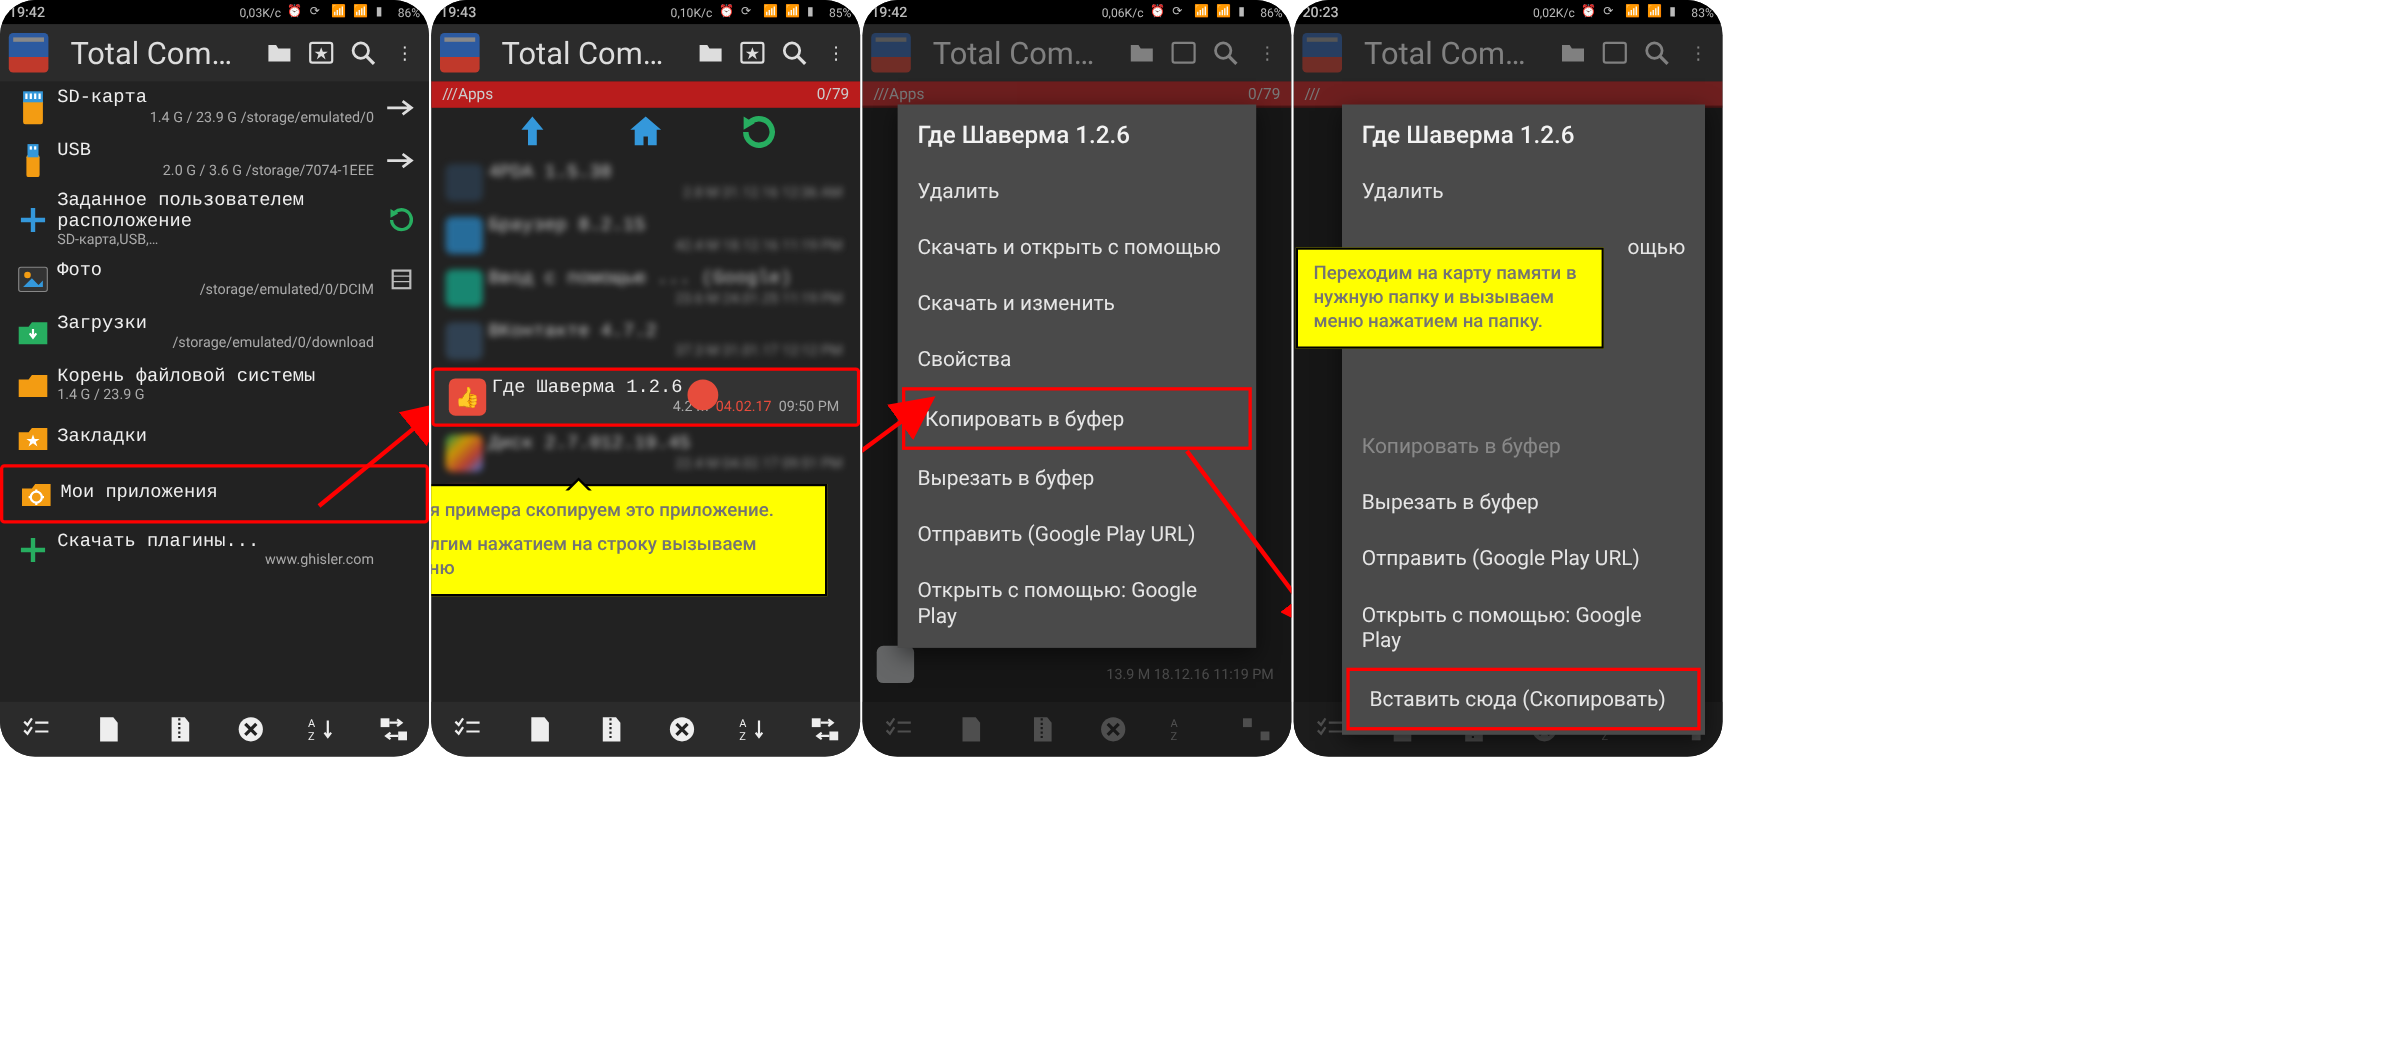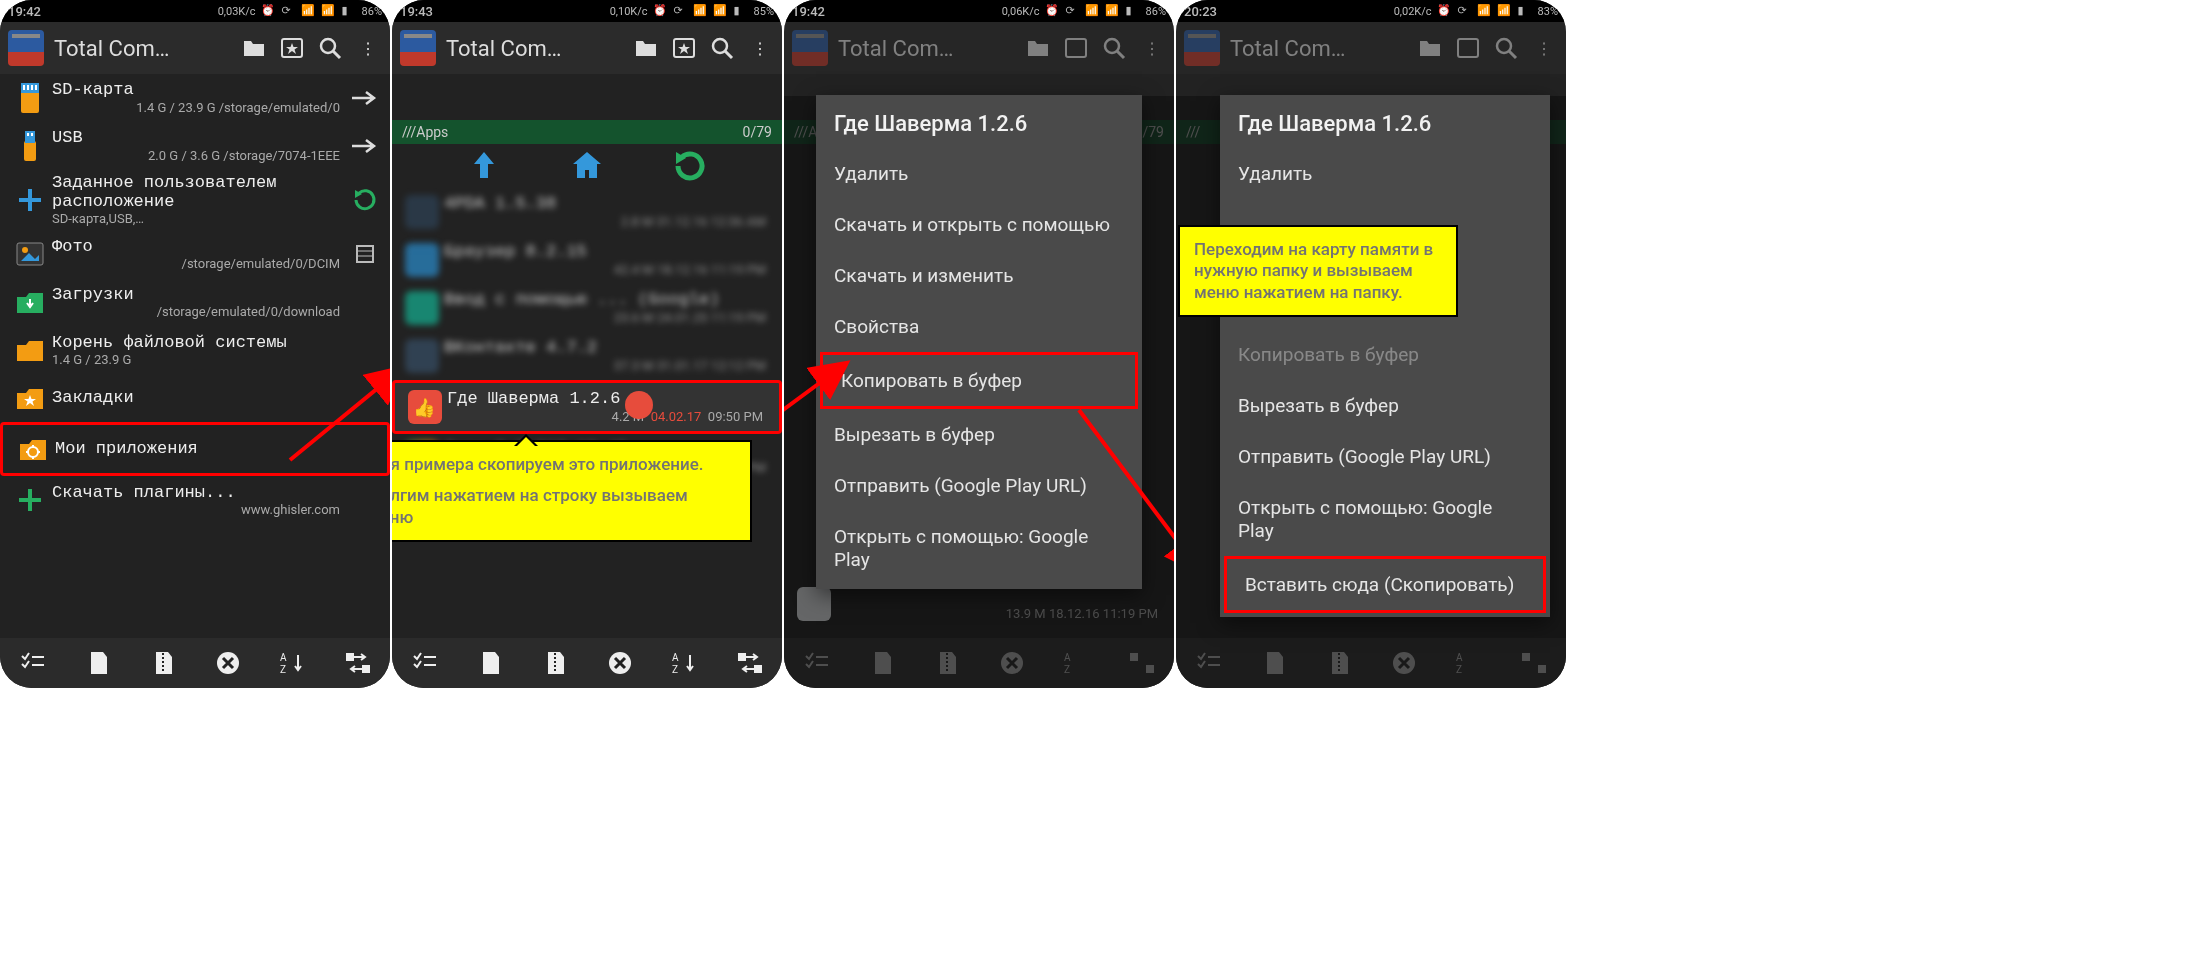--- a/index.html
+++ b/index.html
@@ -53,42 +53,42 @@
     position: relative;
   }
   .tc-logo::before {
     content: '';
     position: absolute;
     top: 4px; left: 4px; right: 4px;
     height: 4px;
     background: #888;
   }
   .app-title {
-    font-size: 22px;
+    font-size: 28px;
     color: #ddd;
     flex: 1;
     white-space: nowrap;
     overflow: hidden;
+    margin-left: 10px;
   }
   .hdr-icon {
     width: 28px; height: 28px;
     display: flex; align-items: center; justify-content: center;
     color: #e0e0e0;
   }
   
   .path-bar {
     height: 24px;
-    background: #14532d;
+    background: #b91c1c;
     display: flex;
     align-items: center;
     justify-content: space-between;
     padding: 0 10px;
     font-size: 14px;
     color: #ccc;
-    margin-top: 46px;
   }
   
   .nav-row {
     height: 44px;
     display: flex;
     align-items: center;
     justify-content: space-around;
     padding: 0 40px;
   }
   .nav-row .big-icon { width: 36px; height: 36px; }
@@ -765,20 +765,21 @@
   <div class="path-bar" style="opacity:.5">
     <span>///</span>
       <span></span>
   </div>
 
   <div class="dim-overlay" style="top:96px;"></div>
 
   <div class="ctx-menu" style="left:44px; width:330px">
     <div class="ctx-title">Где Шаверма  1.2.6</div>
     <div class="ctx-item">Удалить</div>
+    <div class="ctx-item" style="text-align:right">ощью</div>
     <div style="height:130px"></div>
     <div class="ctx-item" style="opacity:.4">Копировать в буфер</div>
     <div class="ctx-item">Вырезать в буфер</div>
     <div class="ctx-item">Отправить (Google Play URL)</div>
     <div class="ctx-item">Открыть с помощью: Google Play</div>
     <div class="ctx-item boxed">Вставить сюда (Скопировать)</div>
   </div>
 
   <div class="callout" style="left:2px; top:225px; width:280px">
     <div>Переходим на карту памяти в нужную папку и вызываем меню нажатием на папку.</div>

